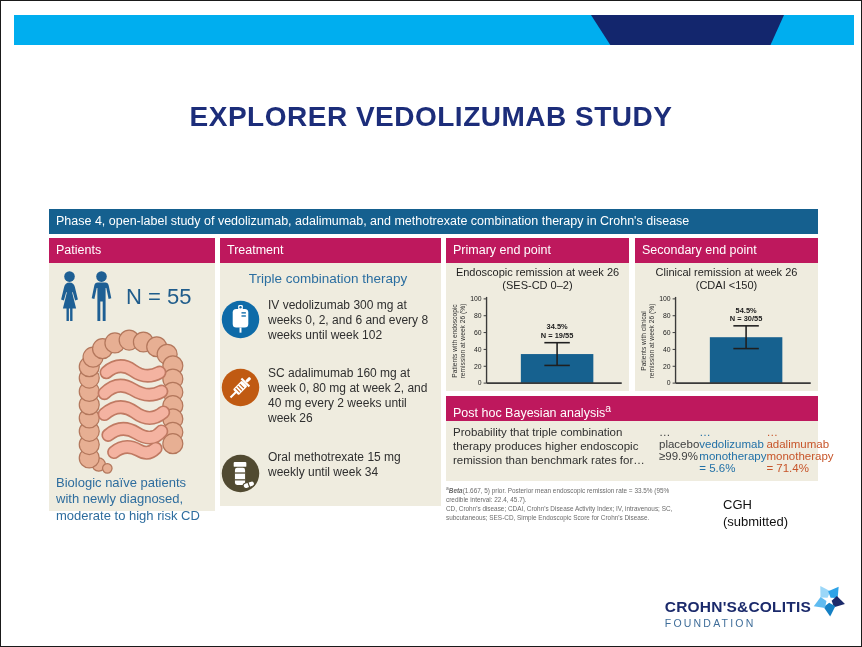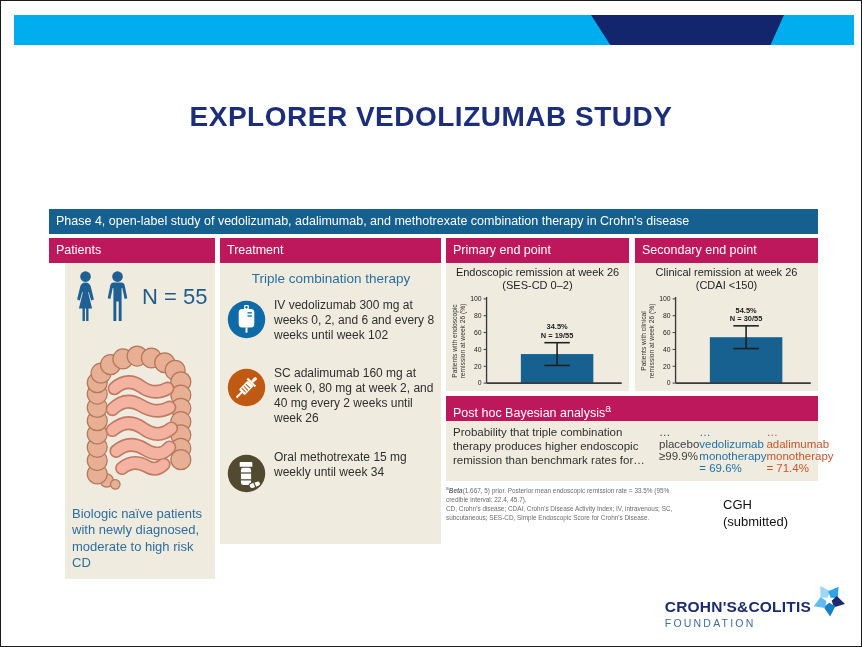--- a/index.html
+++ b/index.html
@@ -19,29 +19,29 @@
   
   .figure { position:absolute; left:48px; top:208px; width:769px; }
   .fig-titlebar { height:25px; background:#15608f; color:#fff; font-size:12.5px; font-weight:500;
     line-height:25px; padding-left:7px; margin-bottom:4px; white-space:nowrap; overflow:hidden; }
   .fig-cols { display:flex; gap:5px; align-items:flex-start; }
   .panel-header { height:25px; background:#be185d; color:#fff; font-size:12.5px; font-weight:500;
     line-height:25px; padding-left:7px; margin-bottom:0; }
   .panel-body { background:#efecdf; }
   
   .col-patients { width:166px; flex:none; }
-  .patients-body { height:316px; display:flex; flex-direction:column;margin-left:16px; }
+  .patients-body { height:248px; display:flex; flex-direction:column; }
   .patients-iconrow { display:flex; align-items:center; padding:8px 6px 0 8px; }
   .person-icon { flex:none; }
   .n-label { font-size:22px; color:#1f5c8b; margin-left:12px; white-space:nowrap; }
   .intestine-wrap { flex:1; display:flex; justify-content:center; align-items:center; }
   .patients-caption { font-size:13px; color:#2e6d9e; line-height:1.25; padding:0 5px 8px 7px; }
   
   .col-treatment { width:221px; flex:none; }
-  .treatment-body { height:281px; padding:8px 6px 0 7px; }
+  .treatment-body { height:243px; padding:8px 6px 0 1px; }
   .treatment-subtitle { text-align:center; font-size:13.5px; color:#2b6ea0; margin-bottom:12px; }
   .treat-item { display:flex; align-items:flex-start; margin-bottom:15px; }
   .treat-item svg { flex:none; margin-top:2px; }
   .treat-text { font-size:12px; color:#2f2f2f; line-height:1.27; margin-left:8px; }
   .treat-item.mtx { margin-top:23px; }
   .treat-item.mtx svg { margin-top:4px; }
   
   .col-right { flex:1; min-width:0; }
   .endpoint-row { display:flex; gap:6px; }
   .ep-panel { flex:1; min-width:0; }
@@ -265,21 +265,21 @@
           </div>
         </div>
       </div>
 
       <div class="bayes">
         <div class="panel-header"><span>Post hoc Bayesian analysis</span><sup>a</sup></div>
         <div class="panel-body bayes-body">
           <div class="bayes-left">Probability that triple combination therapy produces higher endoscopic remission than benchmark rates for…</div>
           <div class="bayes-right">
             <div class="bayes-line-0" style="color: rgb(63, 64, 64);">…placebo ≥99.9%</div>
-            <div class="bayes-line-1" style="color: rgb(34, 113, 167);">…vedolizumab monotherapy = 69.6%</div>
+            <div class="bayes-line-1" style="color: rgb(34, 113, 167);">…vedolizumab monotherapy = 5.6%</div>
             <div class="bayes-line-2" style="color: rgb(199, 85, 42);">…adalimumab monotherapy = 71.4%</div>
           </div>
         </div>
       </div>
 
       <div class="footnote">
         <p><sup>a</sup><b><i>Beta</i></b><span>(1.667, 5) prior. Posterior mean endoscopic remission rate = 33.5% (95% credible interval: 22.4, 45.7).</span></p>
         <p>CD, Crohn's disease; CDAI, Crohn's Disease Activity Index; IV, intravenous; SC, subcutaneous; SES-CD, Simple Endoscopic Score for Crohn's Disease.</p>
       </div>
     </div>

